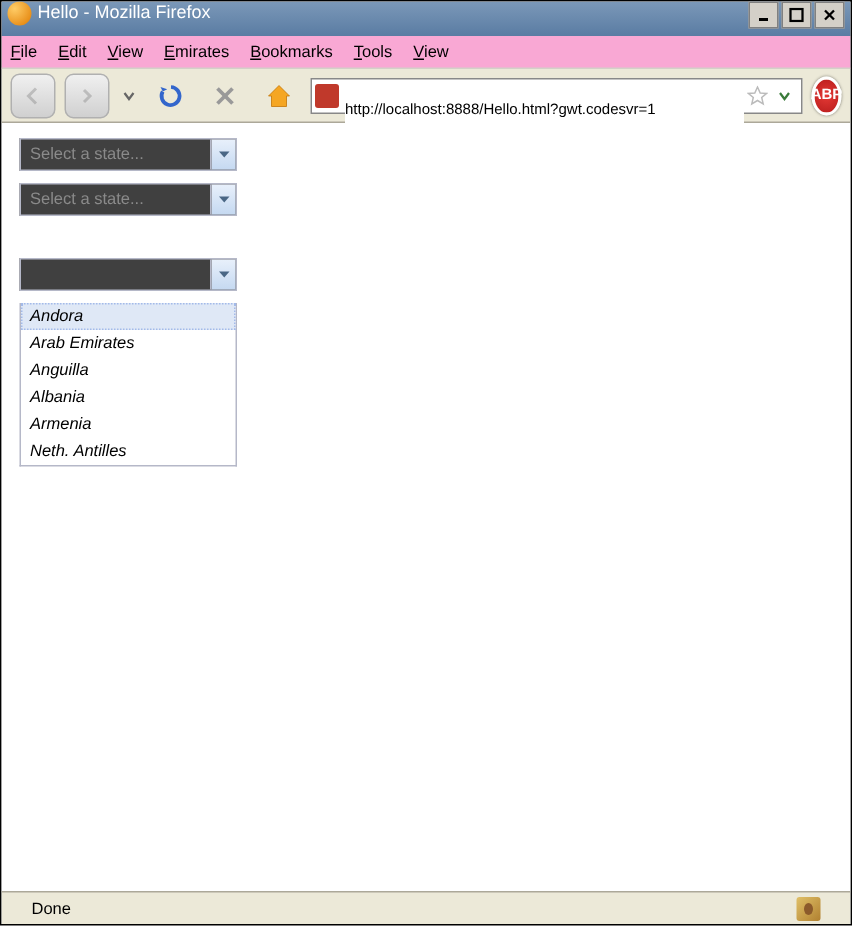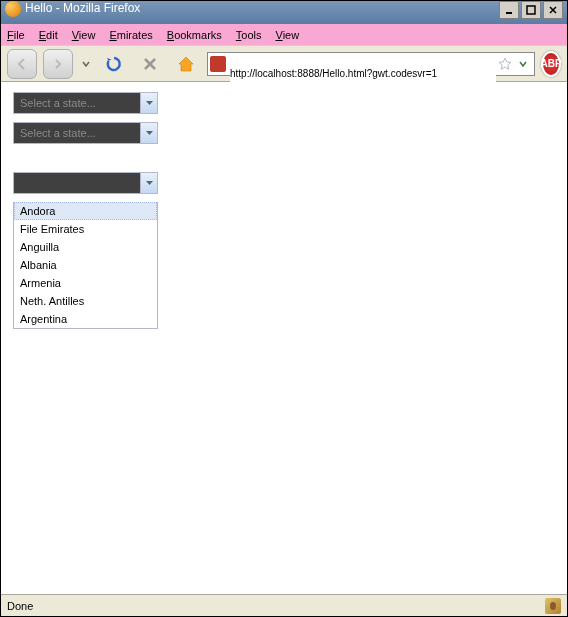--- a/index.html
+++ b/index.html
@@ -27,23 +27,23 @@
   .urlgo { width: 18px; display: flex; align-items: center; justify-content: center; color: #3a7b3a; }
   .abp { width: 20px; height: 26px; background: radial-gradient(circle,#e53935,#b71c1c); border-radius: 50%; display:flex;align-items:center;justify-content:center;color:#fff;font-weight:bold;font-size:10px;border:2px solid #fff;box-shadow:0 0 2px rgba(0,0,0,0.5); }
   .content { background: #fff; padding: 10px 12px; height: calc(100% - 23px - 22px - 36px - 22px); overflow: hidden; }
   .combo { width: 145px; height: 22px; border: 1px solid #b5b8c8; background: #404040; display: flex; align-items: center; margin-bottom: 8px; position: relative; }
   .combo .ph { flex: 1; padding: 0 6px; color: #8a8a8a; font-size: 11px; }
   .combo .txt { flex: 1; padding: 0 6px; color: #000; font-size: 11px; }
   .combo .trigger { width: 17px; height: 20px; background: linear-gradient(#e8f0fb,#c5d9f1); border-left: 1px solid #b5b8c8; display: flex; align-items: center; justify-content: center; }
   .combo .trigger svg { color: #4a6785; }
   .combo.open { width: 145px; }
   .dropdown { width: 145px; border: 1px solid #b5b8c8; border-top: none; background: #fff; }
-  .dropdown .opt { padding: 3px 6px; font-size: 11px; cursor: default; }
+  .dropdown .opt { padding: 3px 6px; font-size: 11px; cursor: default; font-style: italic; }
   .dropdown .opt.hl { background: #dfe8f6; border: 1px dotted #a3bae9; padding: 2px 5px; }
-  .statusbar { height: 22px; background: #ece9d8; border-top: 1px solid #aca899; display: flex; align-items: center; padding: 0 6px; font-size: 11px; justify-content: space-between; }
+  .statusbar { height: 22px; background: #ece9d8; border-top: 1px solid #aca899; display: flex; align-items: center; padding: 0 20px; font-size: 11px; justify-content: space-between; }
   .statusicon { width: 16px; height: 16px; background: linear-gradient(135deg,#e0c068,#b08030); border-radius: 2px; transform: rotate(0deg); display:flex;align-items:center;justify-content:center; }
 </style>
 </head>
 <body>
 
 <div class="titlebar">
   <div class="ff-icon"></div>
   <div class="title">Hello - Mozilla Firefox</div>
   <div class="winbtns">
     <div class="winbtn">
@@ -146,26 +146,25 @@
   <div class="combo open">
     <div class="txt"></div>
     <div class="trigger">
       <svg width="9" height="9">
           <path d="M1 2 L4.5 6 L8 2 Z" fill="#4a6785"></path>
         </svg>
     </div>
   </div>
   <div class="dropdown">
     <div class="opt hl">Andora</div>
-    <div class="opt">File Emirates</div>
+    <div class="opt">Arab Emirates</div>
     <div class="opt">Anguilla</div>
     <div class="opt">Albania</div>
     <div class="opt">Armenia</div>
     <div class="opt">Neth. Antilles</div>
-    <div class="opt">Argentina</div>
   </div>
 </div>
 
 <div class="statusbar">
   <span>Done</span>
   <div class="statusicon">
     <svg width="12" height="12" viewBox="0 0 12 12">
         <ellipse cx="6" cy="6" rx="3" ry="4" fill="#8b5a2b"></ellipse>
       </svg>
   </div>

